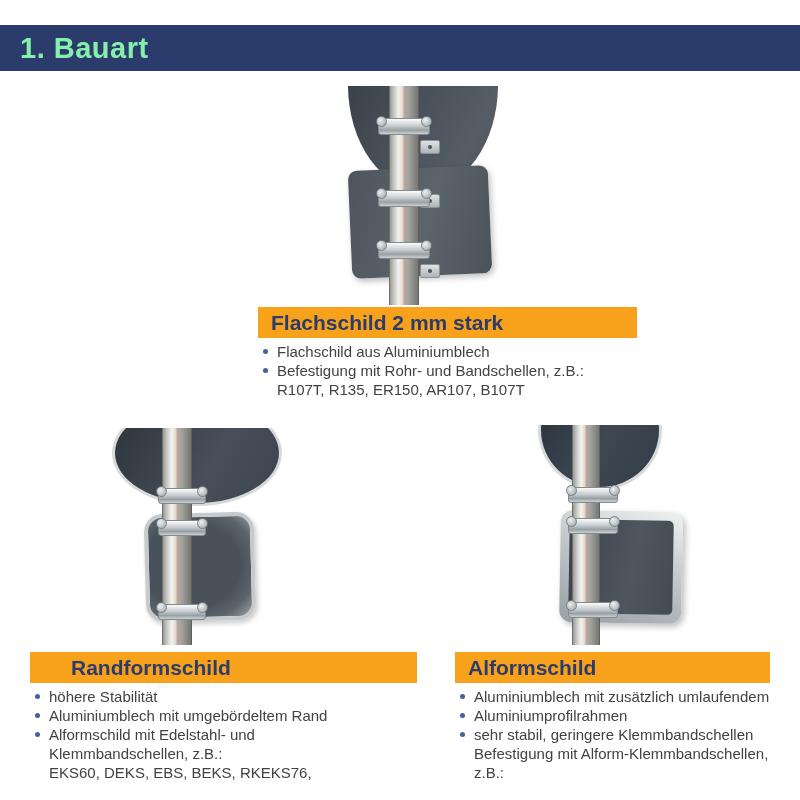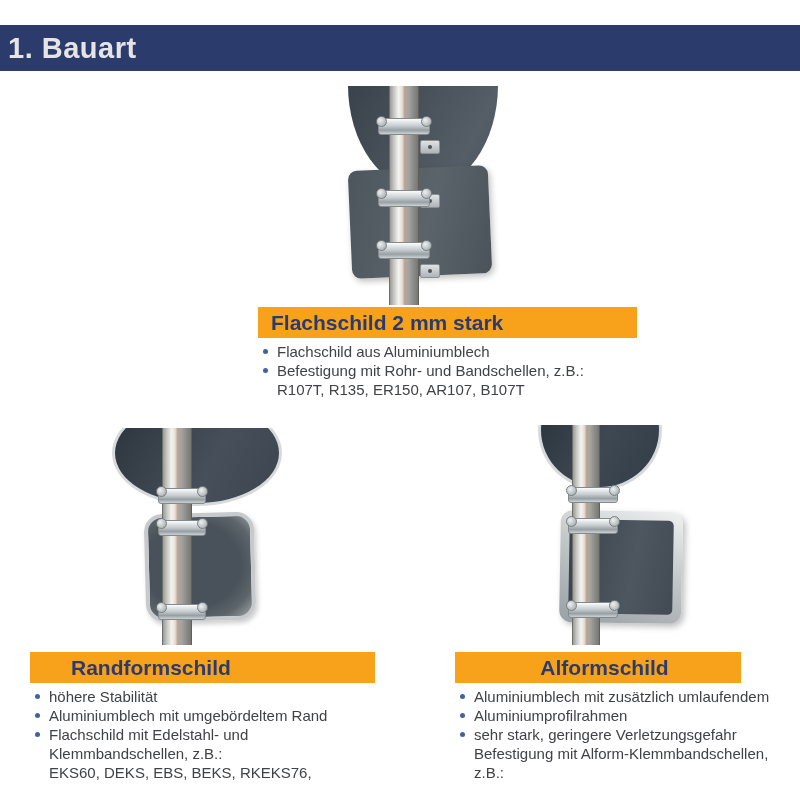--- a/index.html
+++ b/index.html
@@ -1,29 +1,29 @@
 <!DOCTYPE html>
 <html style="--navy: #2b3c6c; --orange: #F8A21B; --text: #404245; --bullet: #44619d; --page_bg: #ffffff;"><head>
 <meta charset="utf-8">
 <style>
   html,body{margin:0;padding:0;background:#fff;}
   .page{position:relative;width:800px;height:800px;background:var(--page_bg,#fff);
         font-family:"Liberation Sans",sans-serif;overflow:hidden;}
 
   
   .titlebar{position:absolute;left:0;top:25px;width:800px;height:46px;background:var(--navy);}
-  .titlebar h1{margin:0;padding-left:8px;font-size:29px;line-height:46px;font-weight:bold;
-               color:#e5e5e5;letter-spacing:.5px;}
+  .titlebar h1{margin:0;padding-left:20px;font-size:29px;line-height:46px;font-weight:bold;
+               color:#86efac;letter-spacing:.5px;}
 
   
   .bar{position:absolute;height:31px;background:var(--orange);color:var(--navy);
        font-weight:bold;font-size:21px;line-height:31px;padding-left:13px;box-sizing:border-box;}
   .bar-flach{left:258px;top:307px;width:379px;}
-  .bar-rand {left:30px; top:652px;width:345px;padding-left:41px;}
-  .bar-alform{left:455px;top:652px;width:286px;text-align:center;}
+  .bar-rand {left:30px; top:652px;width:387px;padding-left:41px;}
+  .bar-alform{left:455px;top:652px;width:315px;}
 
   
   .lines{position:absolute;font-size:15px;line-height:19px;color:var(--text);}
   .lines-flach{left:262px;top:342px;width:340px;}
   .lines-rand {left:34px; top:687px;width:380px;}
   .lines-alform{left:459px;top:687px;width:335px;}
   .line{display:flex;align-items:flex-start;}
   .dot{flex:0 0 15px;}
   .dot::before{content:"";display:inline-block;width:5px;height:5px;border-radius:50%;
                background:var(--bullet);margin:7px 0 0 1px;vertical-align:top;}
@@ -179,21 +179,21 @@
     <div class="line">
         <span class="dot"></span>
         <span>höhere Stabilität</span>
       </div>
     <div class="line">
         <span class="dot"></span>
         <span>Aluminiumblech mit umgebördeltem Rand</span>
       </div>
     <div class="line">
         <span class="dot"></span>
-        <span>Flachschild mit Edelstahl- und</span>
+        <span>Alformschild mit Edelstahl- und</span>
       </div>
     <div class="line cont">
         <span class="dot"></span>
         <span>Klemmbandschellen, z.B.:</span>
       </div>
     <div class="line cont">
         <span class="dot"></span>
         <span>EKS60, DEKS, EBS, BEKS, RKEKS76,</span>
       </div>
   </div>
@@ -205,21 +205,21 @@
     <div class="line">
         <span class="dot"></span>
         <span>Aluminiumblech mit zusätzlich umlaufendem</span>
       </div>
     <div class="line">
         <span class="dot"></span>
         <span>Aluminiumprofilrahmen</span>
       </div>
     <div class="line">
         <span class="dot"></span>
-        <span>sehr stark, geringere Verletzungsgefahr</span>
+        <span>sehr stabil, geringere Klemmbandschellen</span>
       </div>
     <div class="line cont">
         <span class="dot"></span>
         <span>Befestigung mit Alform-Klemmbandschellen, z.B.:</span>
       </div>
     <div class="line cont">
         <span class="dot"></span>
       </div>
   </div>
 

